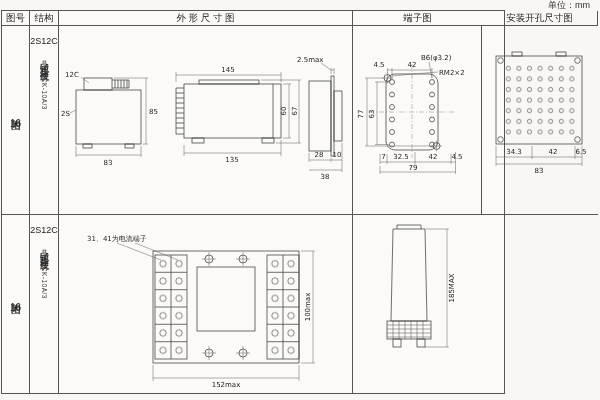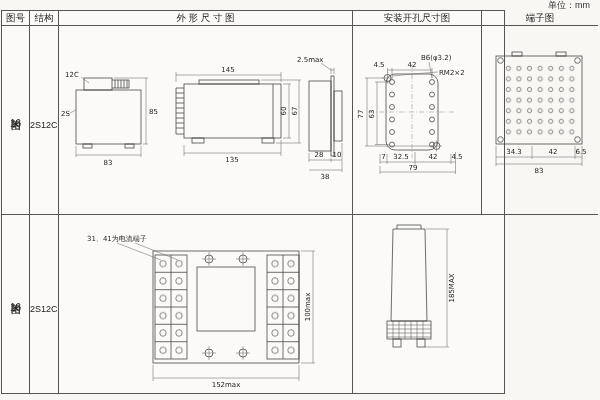--- a/index.html
+++ b/index.html
@@ -8,21 +8,21 @@
   .page { position:absolute; inset:0; background:#f8f7f4; }
   .unit { position:absolute; top:-1px; right:10px; font-size:9px; color:#333;text-align:center; }
   .tbl { position:absolute; left:1px; top:10px; width:504px; height:384px; border:1px solid #555;
          display:grid; grid-template-columns:28px 29px 294px 129px 116px; grid-template-rows:15px 189px 178px; background:#fbfaf8; }
   .cell { border-right:1px solid #555; border-bottom:1px solid #555; position:relative; overflow:hidden; }
   .last-col { border-right:none; }
   .last-row { border-bottom:none; }
   .hdr { display:flex; align-items:center; justify-content:center; font-size:9.5px; white-space:pre; }
   .figcell { display:flex; flex-direction:column; align-items:center; justify-content:center; gap:3px; font-size:10px; }
   .vtext { writing-mode:vertical-rl; text-orientation:upright; letter-spacing:2px; }
-  .structcell { display:flex; flex-direction:row; align-items:center; padding-top:10px; gap:7px; font-size:9px; }
+  .structcell { display:flex; flex-direction:column; align-items:center; padding-top:10px; gap:7px; font-size:9px; }
   .model { font-size:9px; }
   .mount { font-size:9px; }
   .code { writing-mode:vertical-rl; font-size:6.5px; letter-spacing:0.5px; color:#333; }
   svg { display:block; }
   svg text { font-family:"DejaVu Sans", sans-serif; font-size:7px; fill:#222; }
   .ln { stroke:#4a4a4a; stroke-width:0.8; fill:none; }
   .dim { stroke:#6a6a6a; stroke-width:0.55; fill:none; }
   .dash { stroke:#8a8a8a; stroke-width:0.5; fill:none; stroke-dasharray:5 2 1 2; }
   .hatch { stroke:#4a4a4a; stroke-width:0.5; fill:none; }
 </style>
@@ -30,22 +30,22 @@
 <body>
 
 <div class="page">
   <div class="unit">单位：mm</div>
 
   <div class="tbl">
 
     <div class="cell hdr">图号</div>
     <div class="cell hdr">结构</div>
     <div class="cell hdr">外 形 尺 寸 图</div>
+    <div class="cell hdr last-col">端子图</div>
     <div class="cell hdr">安装开孔尺寸图</div>
-    <div class="cell hdr last-col">端子图</div>
 
     <div class="cell figcell">
       <span class="vtext">附图</span>
       <span>16</span>
     </div>
 
     <div class="cell structcell">
       <span class="model">2S12C</span>
       <span class="vtext mount">凸出式板后接线</span>
       <span class="code">JCK-10A/3</span>

